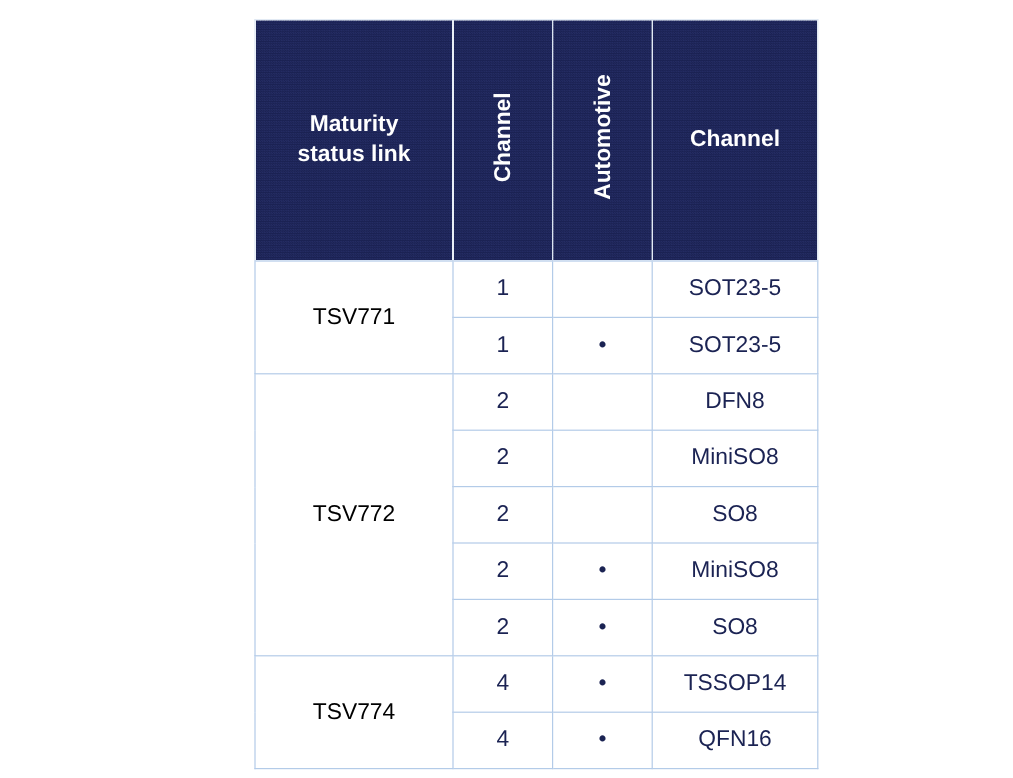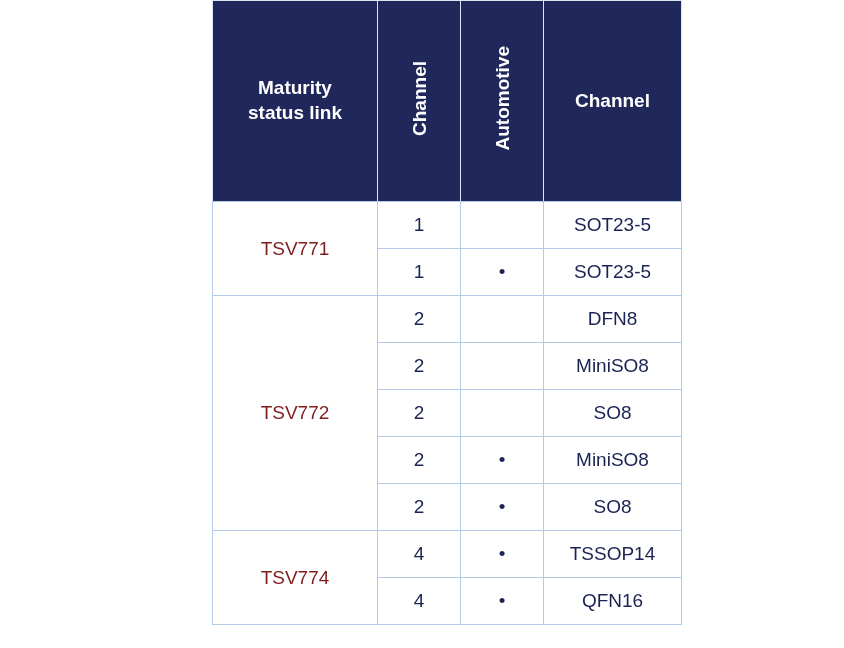--- a/index.html
+++ b/index.html
@@ -7,21 +7,21 @@
     padding: 0;
     width: 844px;
     height: 648px;
     background: #ffffff;
     font-family: "Liberation Sans", "DejaVu Sans", sans-serif;
     overflow: hidden;
   }
   .table-wrap {
     position: absolute;
     left: 212px;
-    top: 0;
+    top: 16px;
   }
   table.selector {
     border-collapse: collapse;
     table-layout: fixed;
   }
   col.c-device   { width: 165px; }
   col.c-channel  { width: 83px;  }
   col.c-auto     { width: 83px;  }
   col.c-package  { width: 138px; }
 
@@ -57,21 +57,21 @@
     white-space: nowrap;
     line-height: 1;
   }
 
   tbody td {
     height: 46px;
     font-size: 19px;
     color: #1b2353;
   }
   td.device-cell {
-    color: #7f1d1d;
+    color: #000000;
     cursor: pointer;
   }
   td.auto-cell {
     font-size: 19px;
   }
 </style>
 </head>
 <body>
 
 <div class="table-wrap">

